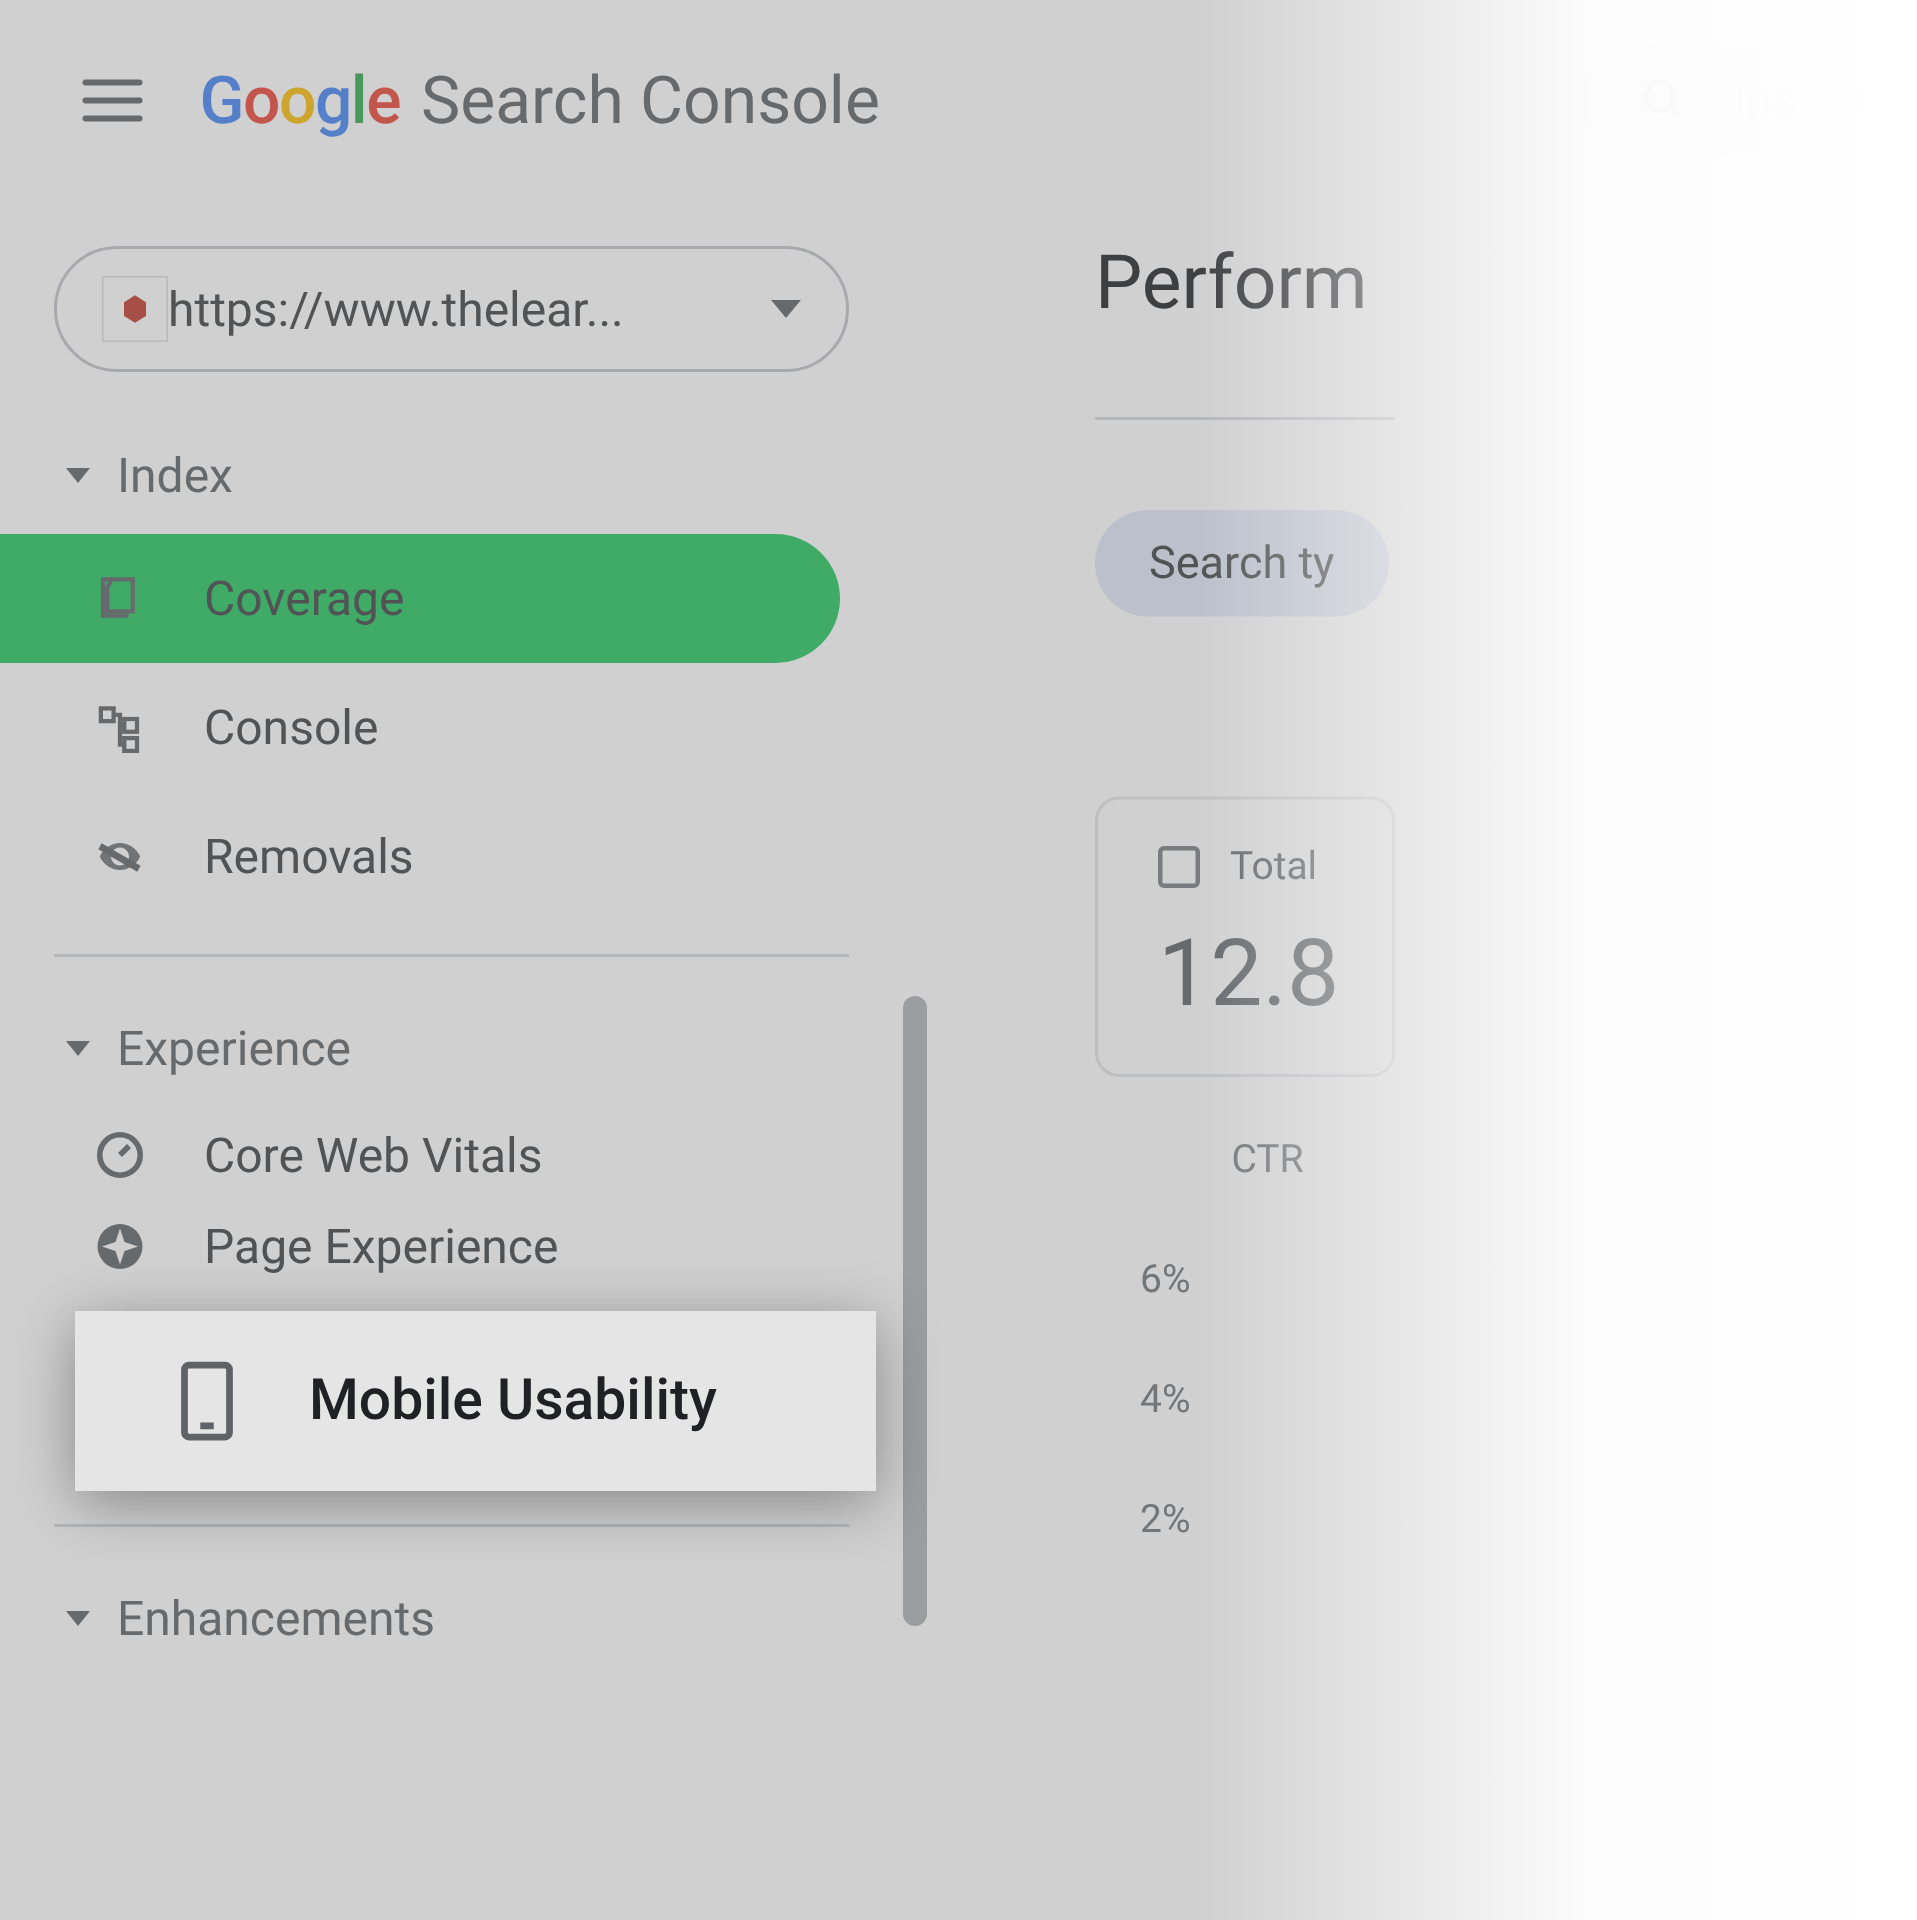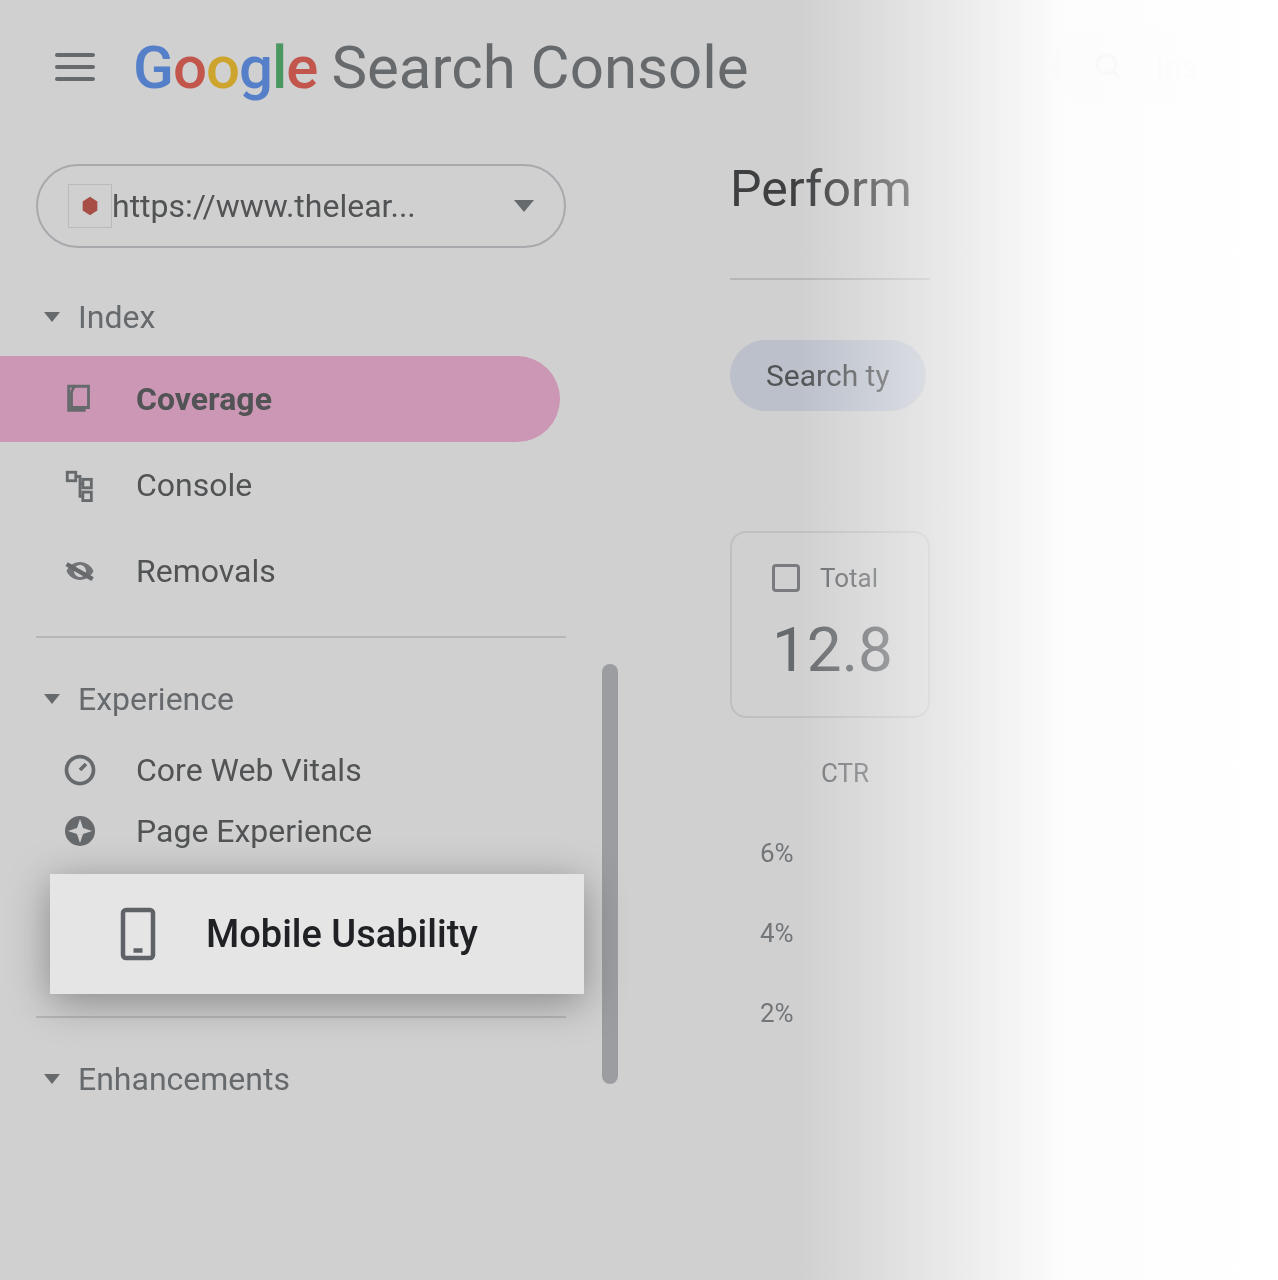--- a/index.html
+++ b/index.html
@@ -35,21 +35,21 @@
     .hamburger {
       width: 40px; height: 40px;
       display: flex; flex-direction: column; justify-content: center; gap: 8px;
       cursor: pointer;
     }
     .hamburger span {
       display: block; height: 4px; background: #5f6368; border-radius: 2px;
     }
     .logo {
       display: flex; align-items: flex-start; gap: 8px;
-      font-size: 60px; font-weight: 400; color: #5f6368;
+      font-size: 44px; font-weight: 400; color: #5f6368;
     }
     .logo .g-logo { font-weight: 500; letter-spacing: -1px; }
     .g1 { color: #4285F4; }
     .g2 { color: #EA4335; }
     .g3 { color: #FBBC05; }
     .g4 { color: #4285F4; }
     .g5 { color: #34A853; }
     .g6 { color: #EA4335; }
     .product-name { color: #5f6368; font-weight: 400; margin-left: 6px; }
     .search-pill {
@@ -104,22 +104,21 @@
     }
     .nav-item {
       display: flex; align-items: center; gap: 38px;
       padding: 24px 0 24px 62px;
       font-size: 32px; color: #3c4043;
       cursor: pointer;
       border-radius: 0 50px 50px 0;
       width: 560px;
     }
     .nav-item.active {
-      background: #f9a8d4;
-      font-weight: bold;
+      background: #22c55e;
     }
     .nav-icon {
       width: 36px; height: 36px;
       display: flex; align-items: center; justify-content: center;
       color: #5f6368;
     }
     .nav-divider {
       border: none; border-top: 2px solid #d6d8db;
       margin: 22px 0 22px 36px; width: 530px;
     }

